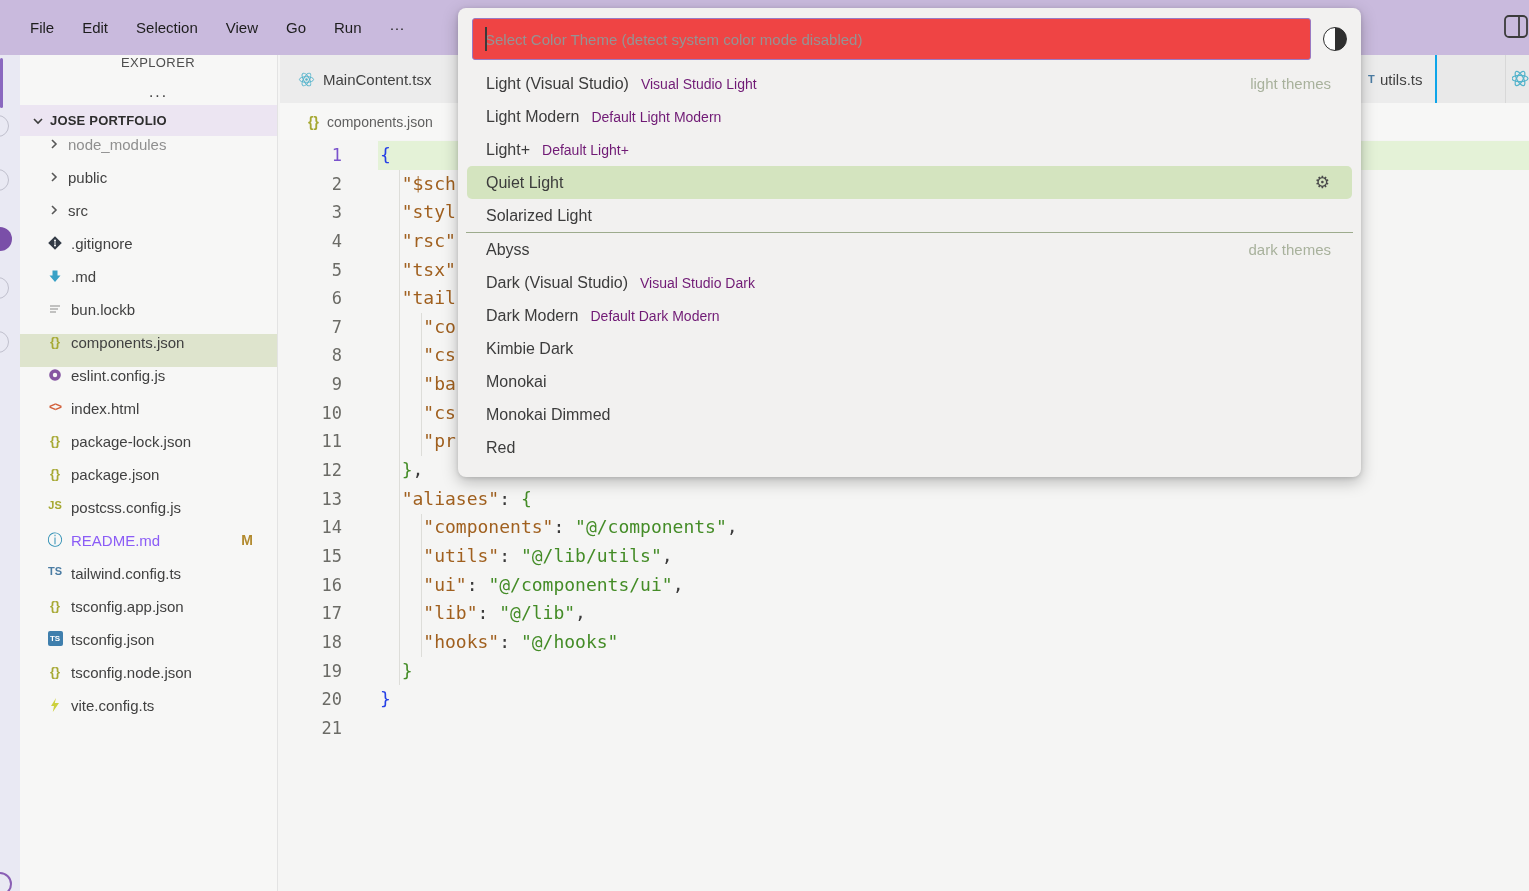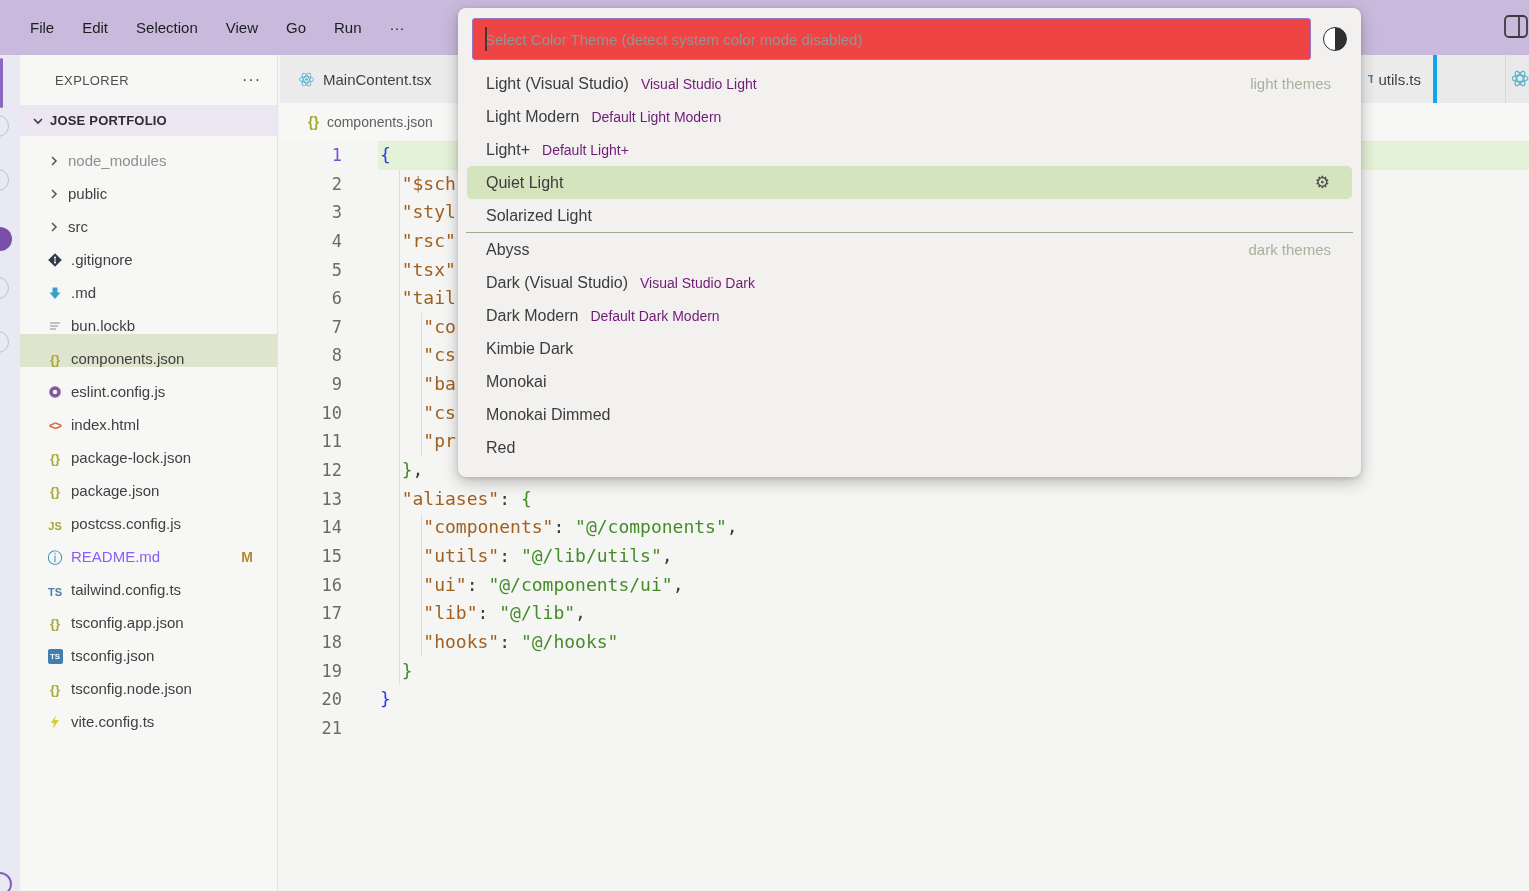--- a/index.html
+++ b/index.html
@@ -16,43 +16,43 @@
   .layout-icon { position:absolute; top:14px; left:1504px; }
   
   .strip { position:absolute; left:0; top:55px; width:20px; height:836px; background:#e9e9f3; z-index:2; }
   .strip .indicator { position:absolute; left:0; top:3px; width:3px; height:50px; background:#8a68bf; border-radius:2px; }
   .strip .ring { position:absolute; left:-13px; width:22px; height:22px; border:1.5px solid #c0c0cd; border-radius:50%; }
   .strip .badge { position:absolute; left:-12px; width:24px; height:24px; background:#7a4fa8; border-radius:50%; }
   .strip .ring-b { position:absolute; left:-12px; width:24px; height:24px; border:2px solid #8a5fb5; border-radius:50%; }
   
   .sidebar { position:absolute; left:20px; top:55px; width:258px; height:836px;
     background:#f7f7f6; border-right:1px solid #e3e3e3; z-index:3; }
-  .explorer-head { height:50px; display:flex; align-items:center; padding:0 16px 0 35px; }
+  .explorer-head { height:50px; display:flex; align-items:center; padding:0 16px 0 35px;flex-direction:column; }
   .explorer-title { font-size:13px; color:#4e4e4e; letter-spacing:.4px; flex:1; }
   .explorer-more { font-size:16px; color:#444; letter-spacing:1px; cursor:pointer; }
   .root-row { height:31px; background:#ece5f2; display:flex; align-items:center; padding-left:10px; cursor:pointer; }
   .root-label { font-size:13px; font-weight:bold; color:#2e2e2e; margin-left:4px; letter-spacing:.2px; }
-  .file-row { height:33px; display:flex; align-items:flex-end; padding-left:26px; cursor:pointer; position:relative; }
+  .file-row { height:33px; display:flex; align-items:flex-start; padding-left:26px; cursor:pointer; position:relative; }
   .file-row.selected { background:#dee4cd; }
   .file-row .chev { width:16px; margin-right:6px; display:flex; }
   .file-row .fic { width:18px; margin-right:7px; display:flex; align-items:center; justify-content:center; flex-shrink:0; }
   .file-name { font-size:15px; color:#414141; white-space:nowrap; }
   .file-name.dim { color:#8f8f8f; }
   .file-name.gold { color:#8b5cf6; }
   .file-badge { position:absolute; right:24px; font-size:14px; font-weight:bold; color:#b28a2e; }
   .ic-braces { color:#a6a832; font-size:13px; font-weight:bold; }
   .ic-js { color:#a6a832; font-size:11px; font-weight:bold; }
   .ic-tstxt { color:#4b7ca3; font-size:11px; font-weight:bold; }
   .ic-tsbadge { width:15px; height:15px; background:#3f7fad; color:#fff; font-size:8px; font-weight:bold;
     border-radius:2px; display:flex; align-items:center; justify-content:center; }
   .ic-html { color:#d2603b; font-size:12px; font-weight:bold; letter-spacing:-1px; }
   .ic-info { color:#3090b4; font-size:15px; line-height:1; }
   
   .tabbar { position:absolute; left:280px; top:55px; width:1249px; height:48px; background:#e9e9e9; z-index:3; }
-  .tab { position:absolute; top:0; height:48px; background:#ececec; border-right:4px solid #0ea5e9;
+  .tab { position:absolute; top:0; height:48px; background:#ececec; border-right:2px solid #0ea5e9;
     display:flex; align-items:center; padding:0 18px; cursor:pointer; }
   .tab-label { font-size:15px; color:#424242; margin-left:8px; white-space:nowrap; }
   .tab-ts-frag { overflow:hidden; width:7px; color:#4b7ca3; font-size:11px; font-weight:bold; }
   .tab-divider { position:absolute; top:0; height:48px; width:1px; background:#d8d8d8; }
   .tab-clip-icon { position:absolute; left:1510px; top:15px; }
   
   .breadcrumb { position:absolute; left:280px; top:103px; width:1249px; height:37px; background:#f7f7f6;
     display:flex; align-items:center; padding-left:28px; z-index:3; }
   .crumb-file { font-size:14px; color:#5f5f5f; margin-left:8px; }
   

